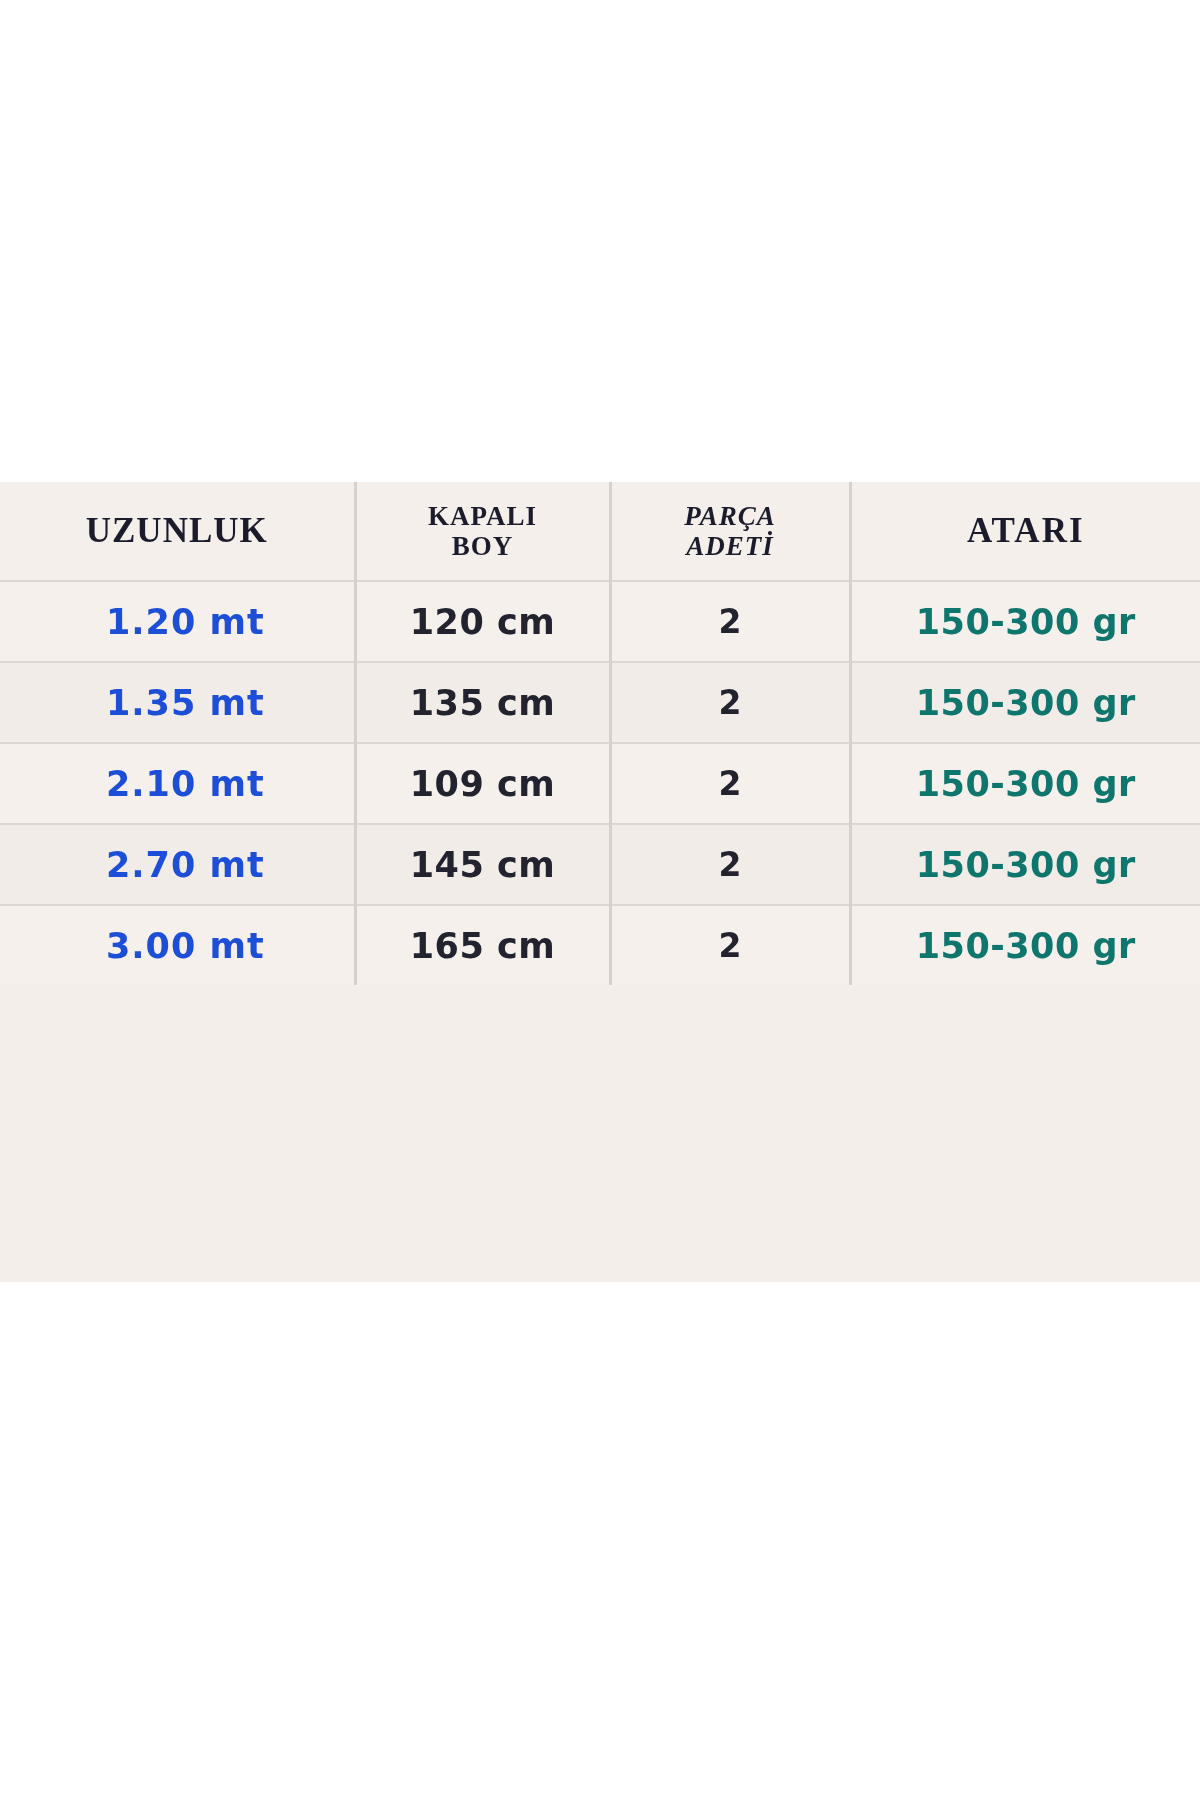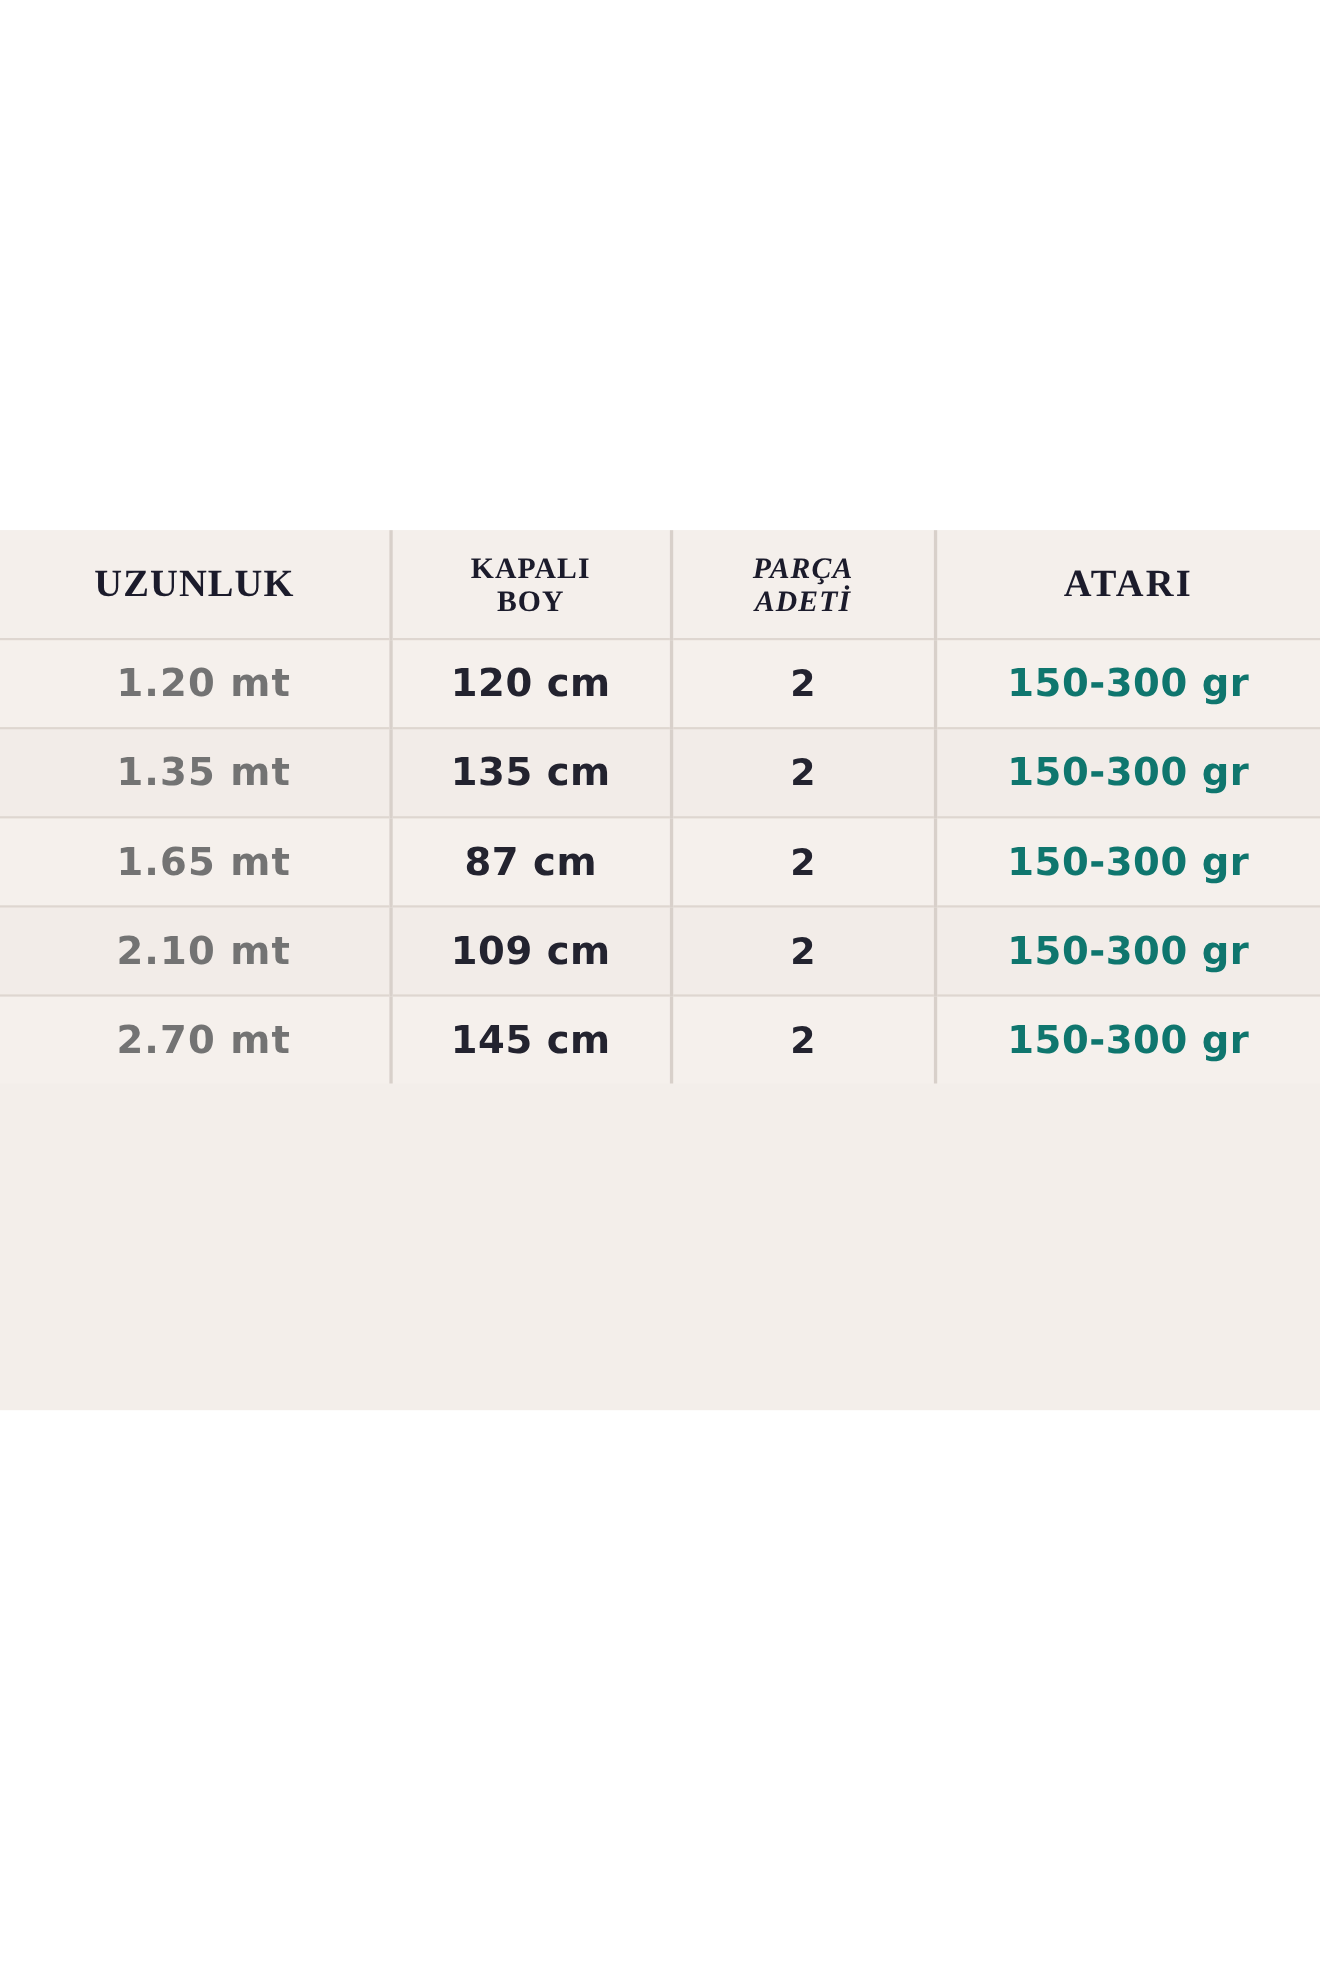--- a/index.html
+++ b/index.html
@@ -81,21 +81,21 @@
 
   
   tbody td {
     height: 79px;
     font-family: "DejaVu Sans", sans-serif;
     font-weight: bold;
     font-size: 35px;
     color: #2b2b3f;
   }
   tbody td.col-uzunluk {
-    color: #737373;
+    color: #1d4ed8;
     letter-spacing: 1px;
     padding-left: 17px;
   }
   tbody td.col-boy {
     color: #23232f;
     letter-spacing: 0.5px;
   }
   tbody td.col-adet {
     font-size: 33px;
     color: #23232f;
@@ -145,34 +145,34 @@
           <td class="col-adet">2</td>
           <td class="col-atari">150-300 gr</td>
         </tr>
         <tr>
           <td class="col-uzunluk">1.35 mt</td>
           <td class="col-boy">135 cm</td>
           <td class="col-adet">2</td>
           <td class="col-atari">150-300 gr</td>
         </tr>
         <tr>
-          <td class="col-uzunluk">1.65 mt</td>
-          <td class="col-boy">87 cm</td>
-          <td class="col-adet">2</td>
-          <td class="col-atari">150-300 gr</td>
-        </tr>
-        <tr>
           <td class="col-uzunluk">2.10 mt</td>
           <td class="col-boy">109 cm</td>
           <td class="col-adet">2</td>
           <td class="col-atari">150-300 gr</td>
         </tr>
         <tr>
           <td class="col-uzunluk">2.70 mt</td>
           <td class="col-boy">145 cm</td>
           <td class="col-adet">2</td>
           <td class="col-atari">150-300 gr</td>
         </tr>
+        <tr>
+          <td class="col-uzunluk">3.00 mt</td>
+          <td class="col-boy">165 cm</td>
+          <td class="col-adet">2</td>
+          <td class="col-atari">150-300 gr</td>
+        </tr>
       </tbody>
     </table>
   </div>
 
 </div>
 
 </body></html>

